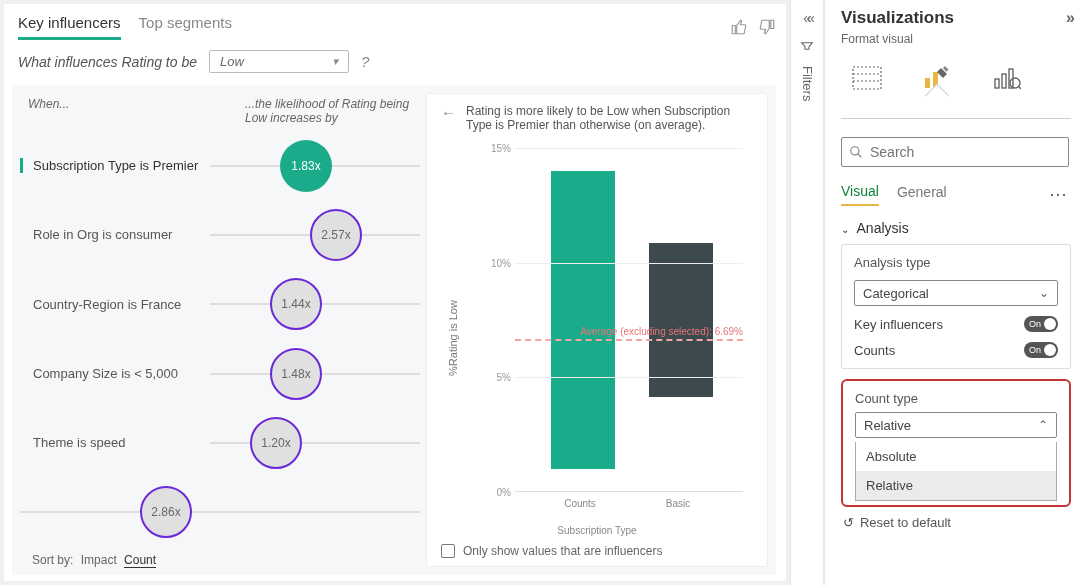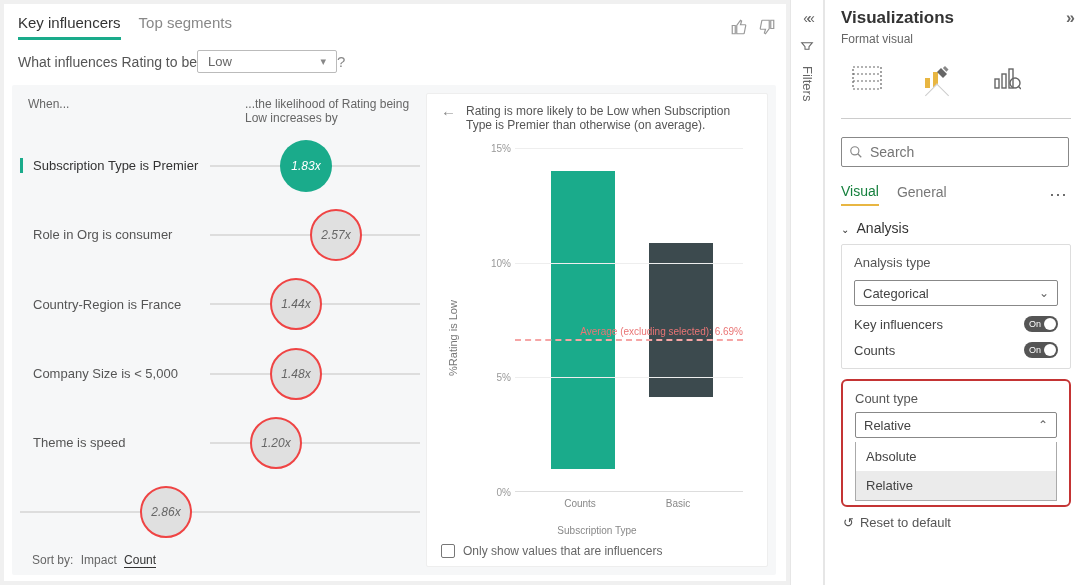--- a/index.html
+++ b/index.html
@@ -28,44 +28,44 @@
   }
   .visual-toprow { display: flex; align-items: center; height: 34px; padding-top:4px; }
   .tabs-row { display: flex; gap: 18px; padding-left: 6px; }
   .tab {
     font-size: 15px; color: #888; padding-bottom: 6px; cursor: pointer;
   }
   .tab.active { color: #333; border-bottom: 3px solid #1aab8b; }
   .thumbs { margin-left: auto; display: flex; gap: 10px; font-size: 18px; color: #999; }
   .thumbs span { cursor: pointer; }
 
-  .question-row { display: flex; align-items: center; padding: 8px 6px 12px 6px; font-size: 14px; color:#555; }
+  .question-row { display: flex; align-items: center; gap: 12px; padding: 8px 6px 12px 6px; font-size: 14px; color:#555;font-style:italic; }
   .dropdown {
     border:1px solid #bbb; border-radius:2px; padding:3px 10px; min-width:140px;
     display:flex; align-items:center; justify-content:space-between; font-size:13px; color:#666; cursor:pointer;
   }
   .dropdown .chev { font-size:11px; color:#888; }
   .q-mark { color:#888; font-size:15px; cursor:help; }
 
   .visual-body { flex:1; display:flex; gap:6px; background:#f6f7f8; padding:8px; border-radius:2px; overflow:hidden;}
   .inf-col { flex: 0 0 400px; display:flex; flex-direction:column; }
-  .inf-headers { display:flex; font-size:12px; color:#666; padding: 4px 10px 10px 8px; }
+  .inf-headers { display:flex; font-size:12px; color:#666; padding: 4px 10px 10px 8px; font-style: italic; }
   .inf-when { flex:1; }
   .inf-like { width: 165px; text-align:left; }
 
   .inf-list { flex:1; display:flex; flex-direction:column; gap:8px; overflow:hidden; padding-left:0;}
   .inf-row { display:flex; align-items:center; height:62px; }
   .inf-label { width:190px; padding:0 8px 0 10px; font-size:13px; color:#555; border-left:3px solid transparent; }
   .inf-row.selected .inf-label { border-left:3px solid #1aab8b; color:#333; }
-  .inf-track { flex:1; position:relative; height:52px; display:flex; align-items:center;font-style:italic; }
+  .inf-track { flex:1; position:relative; height:52px; display:flex; align-items:center; }
   .track-line { position:absolute; left:0; right:0; top:50%; height:2px; background:#ddd; transform:translateY(-1px); }
   .bubble {
     position:relative; width:52px; height:52px; border-radius:50%;
     display:flex; align-items:center; justify-content:center;
-    font-size:12px; color:#666; background:#e0e0e0; border:2px solid #ef4444;
+    font-size:12px; color:#666; background:#e0e0e0; border:2px solid #6d28d9;
   }
   .inf-row.selected .bubble { background:#1aab8b; color:#fff; border:none; }
 
   .sort-row { font-size:12px; color:#666; padding:10px 0 0 8px; }
   .sort-row span { margin-left:4px; cursor:pointer; }
   .sort-row .active { color:#333; border-bottom:1px solid #333; }
 
   .chart-col { flex:1; background:#fff; border:1px solid #eee; border-radius:2px; padding:10px 14px 8px 14px; display:flex; flex-direction:column; overflow:hidden; }
   .chart-title-row { display:flex; gap:10px; align-items:flex-start; font-size:12px; color:#555; padding-bottom:6px; }
   .back-arrow { font-size:15px; color:#888; cursor:pointer; margin-top:-2px; }

